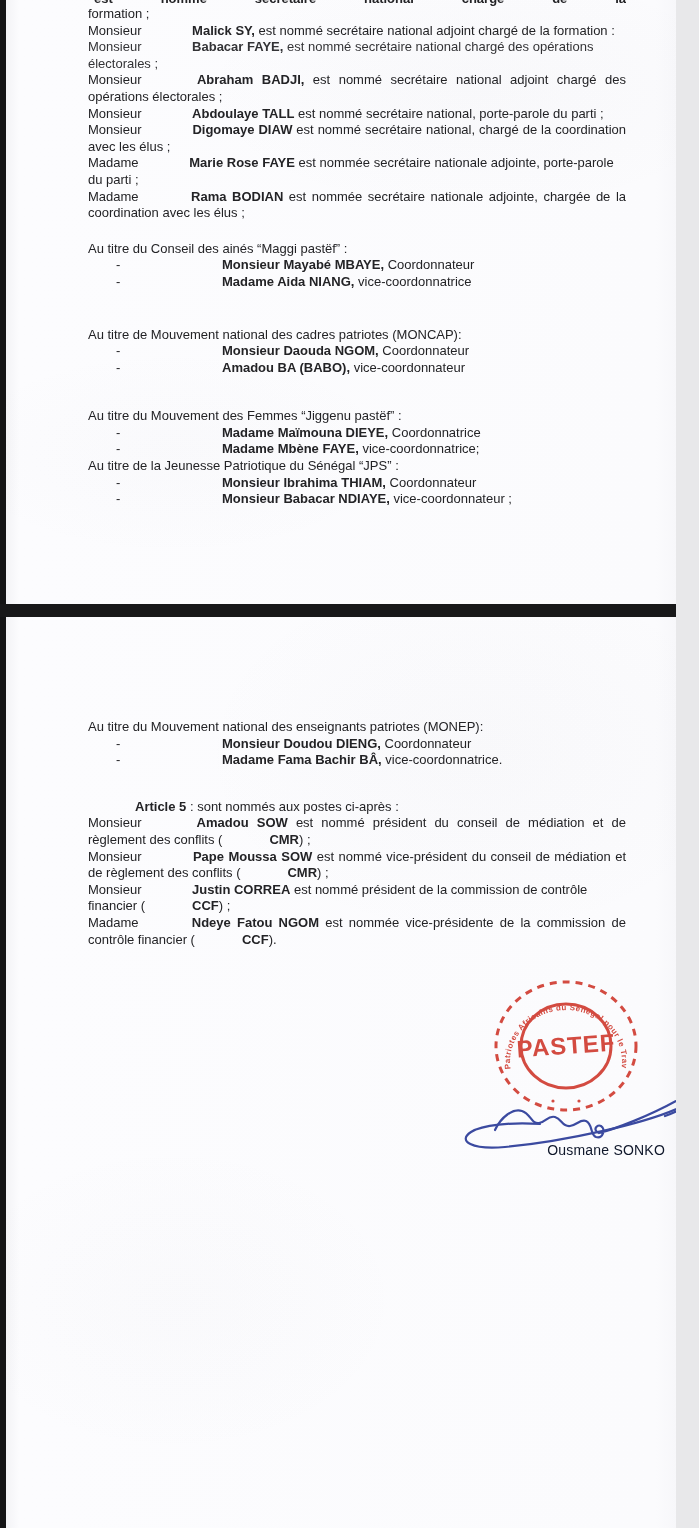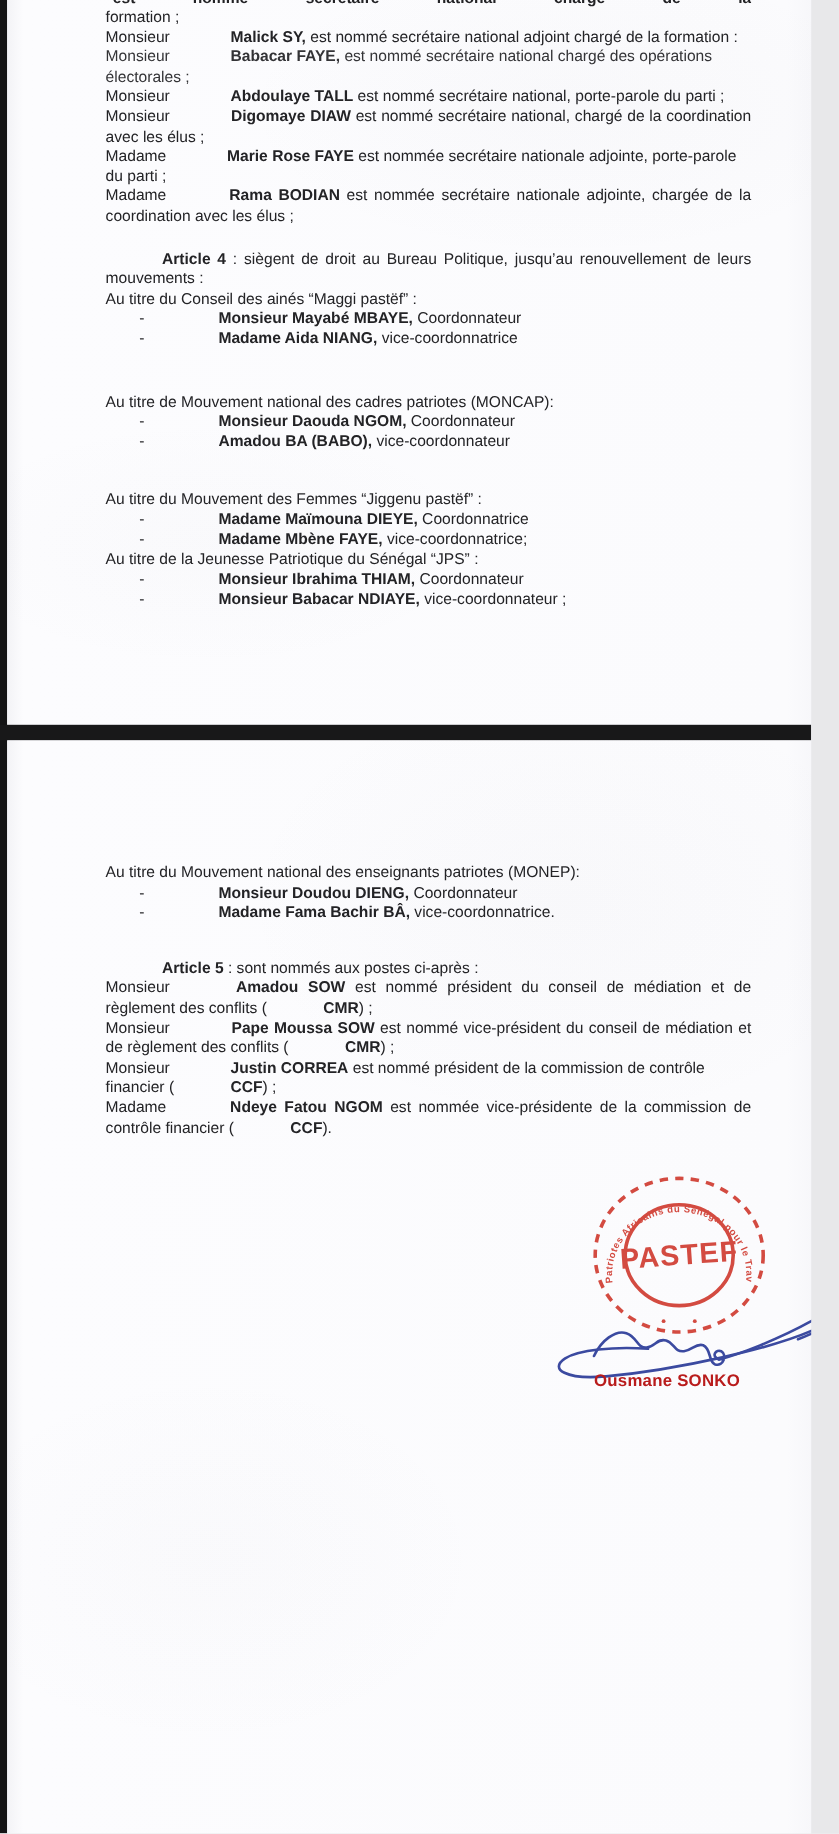--- a/index.html
+++ b/index.html
@@ -21,57 +21,57 @@
   .page2{top:617px;height:911px;}
   .flow{padding:0 50px 0 82px;font-size:13px;line-height:16.6px;}
   .flow1{padding-top:6px;}
   .flow2{padding-top:102px;}
   .para{margin:0;}
   .just{text-align:justify;}
   .b{font-weight:bold;padding-left:47px;}
   .smudged{filter:blur(0.45px);opacity:.92;}
   .bullet{display:flex;padding-left:28px;}
   .dash{width:19px;flex:none;}
-  .bullet-body{flex:1;}
+  .bullet-body{flex:1;margin-left:40px;}
   .spacer{width:100%;}
   .clip-line{position:absolute;top:0;left:88px;right:50px;height:7px;overflow:hidden;}
   .clip-line .inner{
     display:block;font-weight:bold;line-height:16.6px;font-size:13px;
     transform:translateY(-9.5px);
     text-align:justify;text-align-last:justify;
     filter:blur(0.3px);
   }
   .stamp{position:absolute;left:491px;top:977px;width:150px;height:140px;opacity:.9;}
   .signature{position:absolute;left:443px;top:1084px;width:278px;height:72px;}
   .signatory{
     position:absolute;left:495px;top:1142px;width:170px;
-    text-align:left;font-weight:bold;font-size:14px;letter-spacing:.2px;color:#b91c1c;
+    text-align:right;font-weight:normal;font-size:14px;letter-spacing:.2px;color:#0f172a;
   }
 </style>
 </head>
 <body>
 
 <div class="canvas">
 
   <div class="left-strip"></div>
 
   <div class="page page1">
     <div class="clip-line">
       <span class="inner">est nommé secrétaire national chargé de la</span>
     </div>
     <div class="flow flow1" id="page1-flow">
         <p class="para"><span>formation ;</span></p>
         <p class="para"><span>Monsieur </span><span class="b">Malick SY,</span><span> est nommé secrétaire national adjoint chargé de la formation :</span></p>
         <p class="para smudged"><span>Monsieur </span><span class="b">Babacar FAYE,</span><span> est nommé secrétaire national chargé des opérations électorales ;</span></p>
+        <p class="para just"><span>Monsieur </span><span class="b">Abraham BADJI,</span><span> est nommé secrétaire national adjoint chargé des opérations électorales ;</span></p>
         <p class="para"><span>Monsieur </span><span class="b">Abdoulaye TALL</span><span> est nommé secrétaire national, porte-parole du parti ;</span></p>
         <p class="para just"><span>Monsieur </span><span class="b">Digomaye DIAW</span><span> est nommé secrétaire national, chargé de la coordination avec les élus ;</span></p>
         <p class="para"><span>Madame </span><span class="b">Marie Rose FAYE</span><span> est nommée secrétaire nationale adjointe, porte-parole du parti ;</span></p>
         <p class="para just"><span>Madame </span><span class="b">Rama BODIAN</span><span> est nommée secrétaire nationale adjointe, chargée de la coordination avec les élus ;</span></p>
         <div class="spacer" style="height: 19px;"></div>
-        <p class="para just"><span class="b">Article 4</span><span> : siègent de droit au Bureau Politique, jusqu’au renouvellement de leurs mouvements :</span></p>
         <p class="para"><span>Au titre du Conseil des ainés “Maggi pastëf” :</span></p>
         <div class="bullet">
           <span class="dash">-</span>
           <span class="bullet-body"><span class="b">Monsieur Mayabé MBAYE,</span><span> Coordonnateur</span></span>
         </div>
         <div class="bullet">
           <span class="dash">-</span>
           <span class="bullet-body"><span class="b">Madame Aida NIANG,</span><span> vice-coordonnatrice</span></span>
         </div>
         <div class="spacer" style="height: 36px;"></div>

